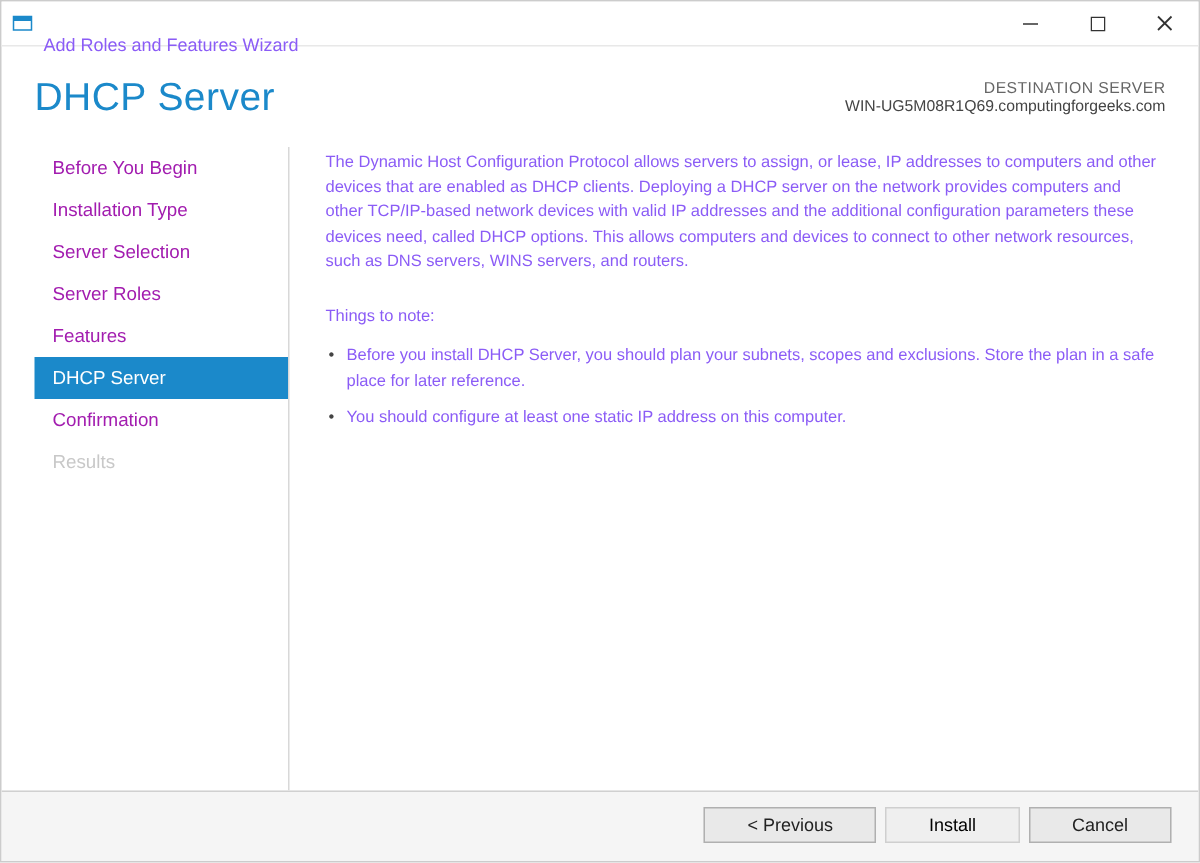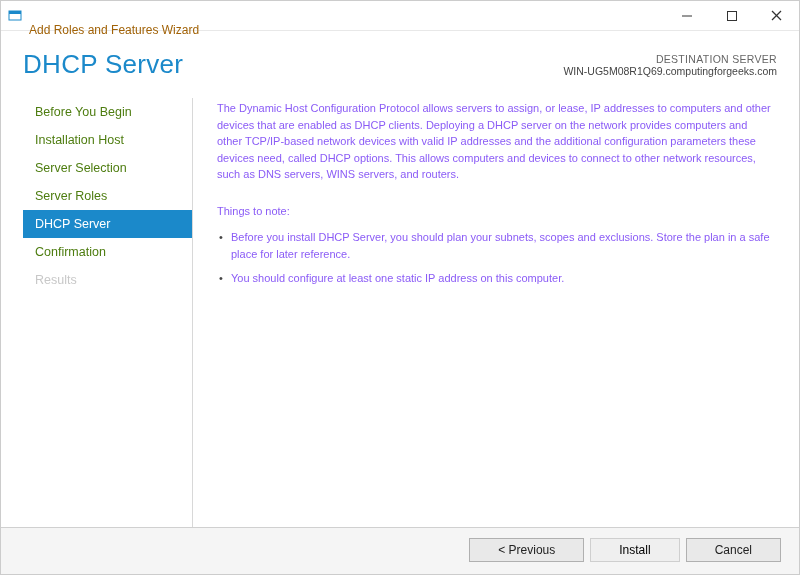--- a/index.html
+++ b/index.html
@@ -28,21 +28,21 @@
     .titlebar-icon {
       width: 16px;
       height: 16px;
       margin-right: 6px;
       display: inline-flex;
       align-items: center;
       justify-content: center;
     }
     .titlebar-title {
       font-size: 12px;
-      color: #a16207;
+      color: #8b5cf6;
       flex: 1;
       margin-top: 28px;
     }
     .window-controls {
       display: flex;
       height: 100%;
     }
     .win-btn {
       width: 45px;
       height: 100%;
@@ -100,21 +100,21 @@
       content: "";
       position: absolute;
       right: 0;
       top: 4px;
       bottom: 0;
       width: 1px;
       background: #d8d8d8;
     }
     .nav-item {
       font-size: 12.5px;
-      color: #4d7c0f;
+      color: #a21caf;
       padding: 7px 12px;
       cursor: default;
       margin-right: 1px;
     }
     .nav-item.active {
       background: #1b89ca;
       color: #fff;
     }
     .nav-item.disabled {
       color: #c8c8c8;
@@ -212,23 +212,24 @@
   <div class="page-title">DHCP Server</div>
   <div class="dest-block">
     <div class="dest-label">DESTINATION SERVER</div>
     <div class="dest-name">WIN-UG5M08R1Q69.computingforgeeks.com</div>
   </div>
 </div>
 
 <div class="content">
   <div class="sidebar">
     <div class="nav-item">Before You Begin</div>
-    <div class="nav-item">Installation Host</div>
+    <div class="nav-item">Installation Type</div>
     <div class="nav-item">Server Selection</div>
     <div class="nav-item">Server Roles</div>
+    <div class="nav-item">Features</div>
     <div class="nav-item active">DHCP Server</div>
     <div class="nav-item">Confirmation</div>
     <div class="nav-item disabled">Results</div>
   </div>
 
   <div class="body-pane">
     <p class="intro-para">The Dynamic Host Configuration Protocol allows servers to assign, or lease, IP addresses to computers and other devices that are enabled as DHCP clients. Deploying a DHCP server on the network provides computers and other TCP/IP-based network devices with valid IP addresses and the additional configuration parameters these devices need, called DHCP options. This allows computers and devices to connect to other network resources, such as DNS servers, WINS servers, and routers.</p>
     <p class="things-label">Things to note:</p>
     <ul class="note-list">
       <li>Before you install DHCP Server, you should plan your subnets, scopes and exclusions. Store the plan in a safe place for later reference.</li>

